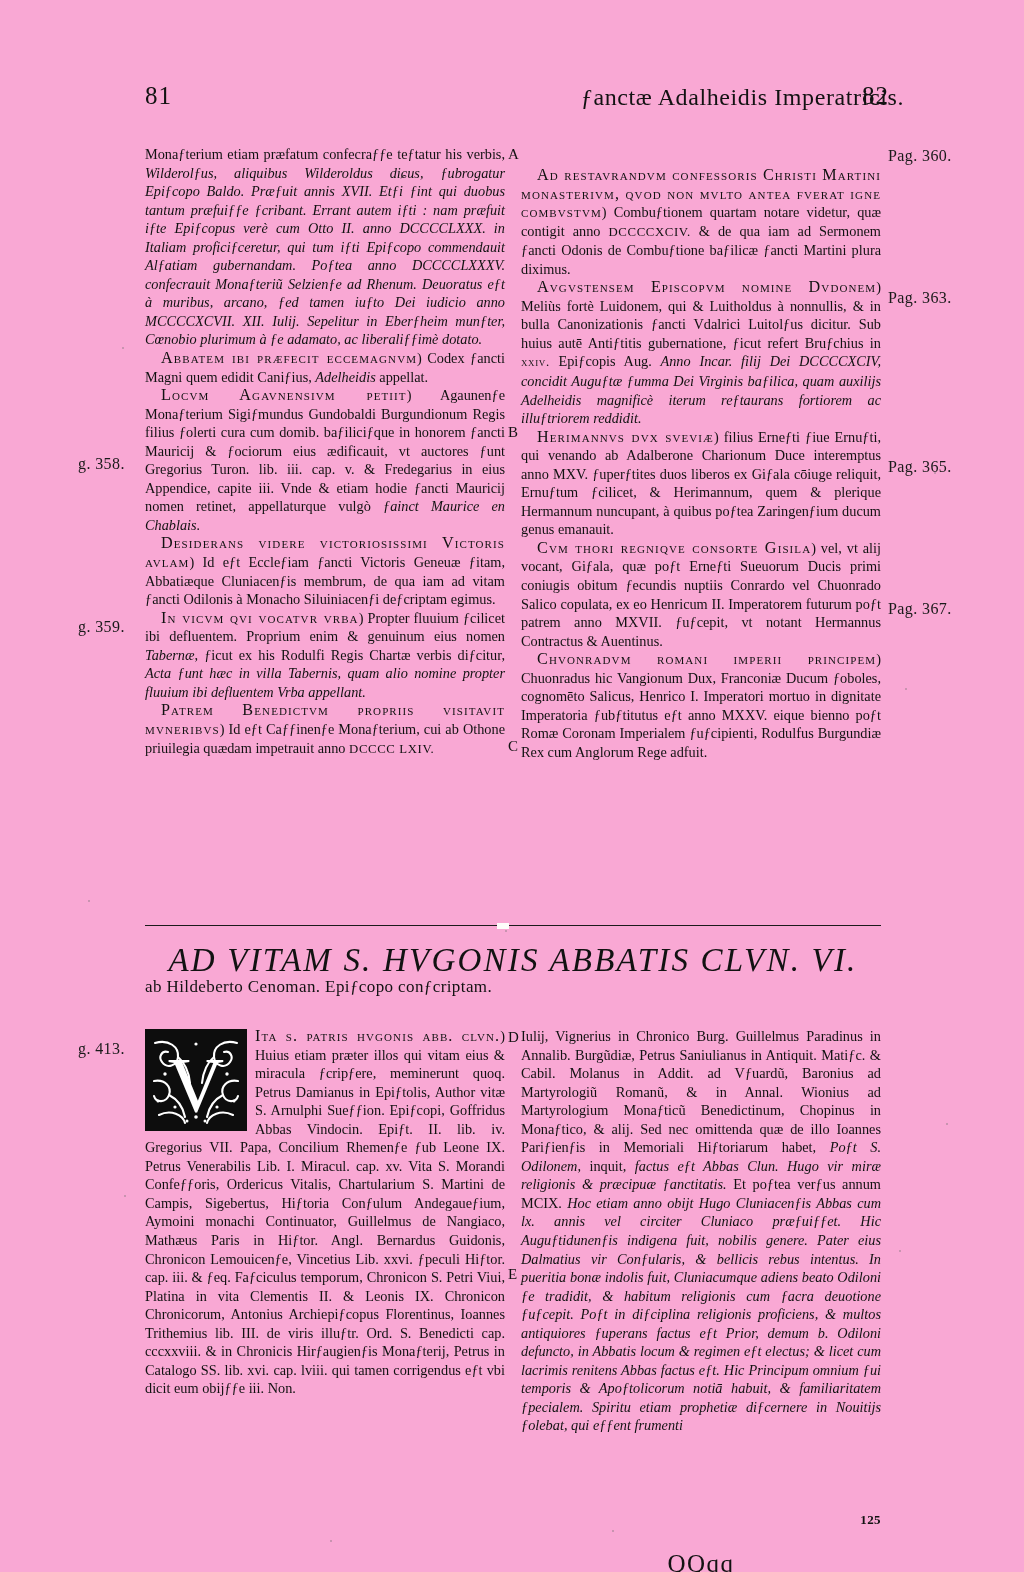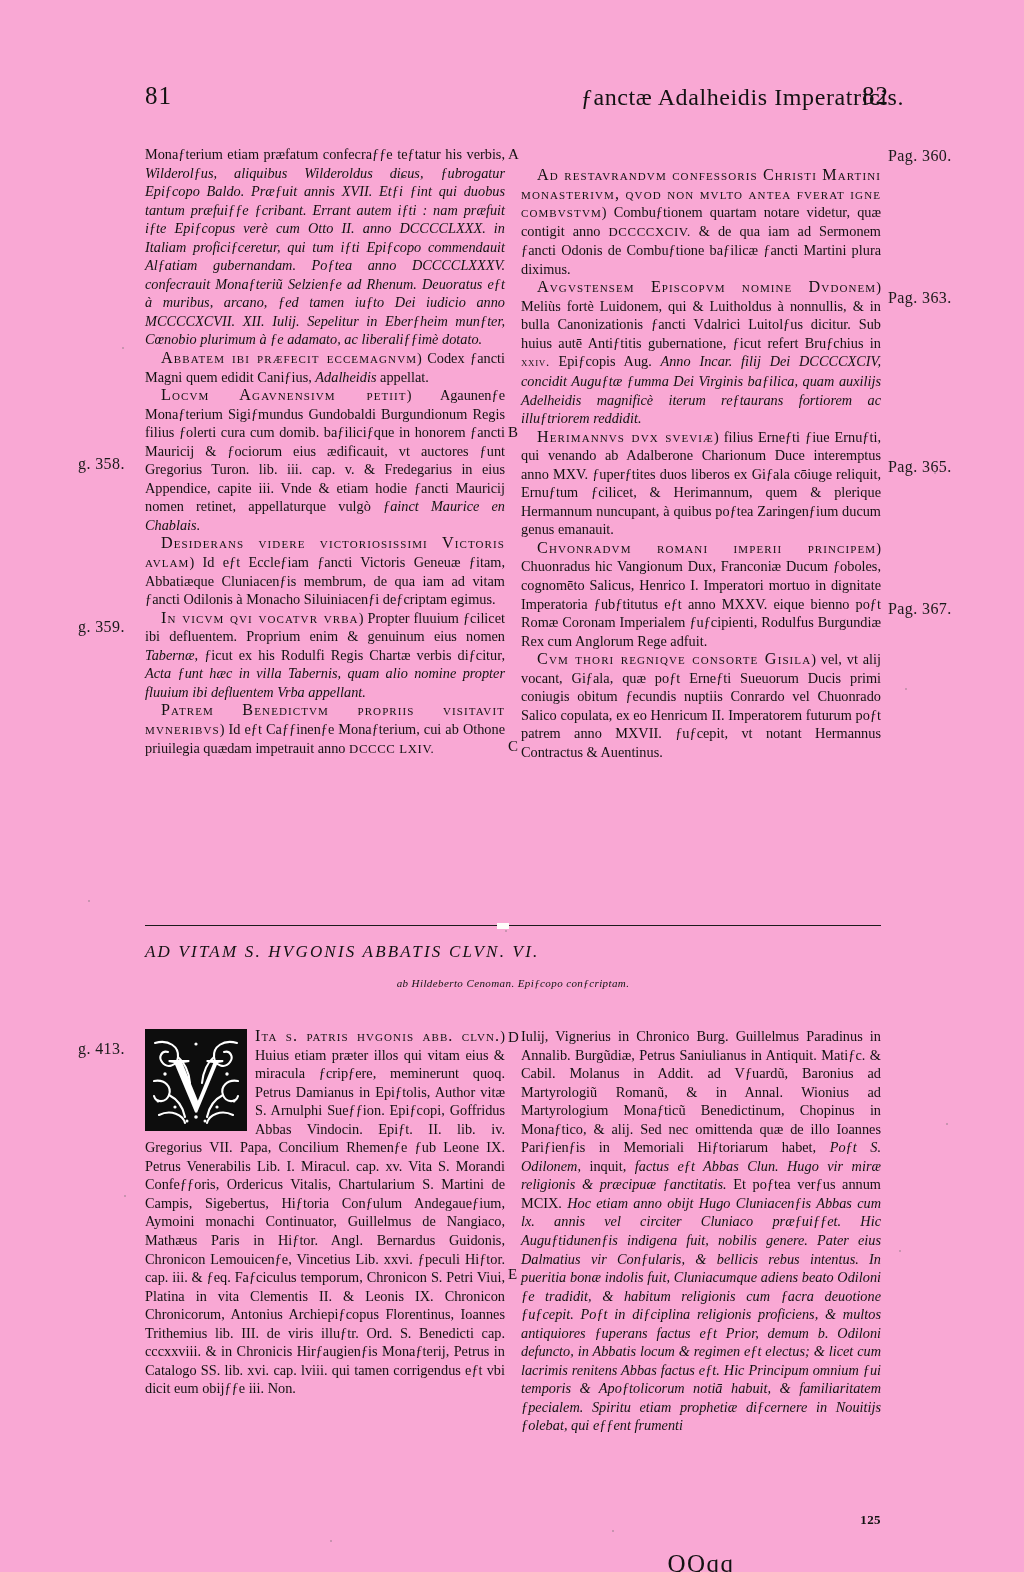--- a/index.html
+++ b/index.html
@@ -112,33 +112,32 @@
     top: -3px;
     width: 12px;
     height: 6px;
     background: #fdfdfb;
   }
   .section-title {
     position: absolute;
     left: 145px;
     width: 736px;
     top: 942px;
-    text-align: left;
+    text-align: center;
     font-style: italic;
-    font-size: 17px;
+    font-size: 33px;
     letter-spacing: 2.2px;
   }
   .section-sub {
     position: absolute;
     left: 145px;
     width: 736px;
     top: 977px;
-    text-align: center;
-    font-style: italic;
-    font-size: 11px;
+    text-align: left;
+    font-size: 17px;
     letter-spacing: 0.4px;
   }
 
   
   .initial {
     float: left;
     width: 102px;
     height: 102px;
     margin: 2px 8px 2px 0;
     background: #0d0d0d;
@@ -206,32 +205,32 @@
   <div id="gutter-letters">
       <div class="gutter-letter" style="left: 508px; top: 146px;">A</div>
       <div class="gutter-letter" style="left: 508px; top: 424px;">B</div>
       <div class="gutter-letter" style="left: 508px; top: 738px;">C</div>
       <div class="gutter-letter" style="left: 508px; top: 1029px;">D</div>
       <div class="gutter-letter" style="left: 508px; top: 1266px;">E</div>
     </div>
 
   <div class="col col-left-top" id="col-left-top">
       <p class="noind"><span class="rm">Monaƒterium etiam præfatum confecraƒƒe teƒtatur his verbis, </span><span class="it">Wilderolƒus, aliquibus Wilderoldus diɕus, ƒubrogatur Epiƒcopo Baldo. Præƒuit annis XVII. Etƒi ƒint qui duobus tantum præfuiƒƒe ƒcribant. Errant autem iƒti : nam præfuit iƒte Epiƒcopus verè cum Otto II. anno DCCCCLXXX. in Italiam proficiƒceretur, qui tum iƒti Epiƒcopo commendauit Alƒatiam gubernandam. Poƒtea anno DCCCCLXXXV. confecrauit Monaƒteriũ Selzienƒe ad Rhenum. Deuoratus eƒt à muribus, arcano, ƒed tamen iuƒto Dei iudicio anno MCCCCXCVII. XII. Iulij. Sepelitur in Eberƒheim munƒter, Cœnobio plurimum à ƒe adamato, ac liberaliƒƒimè dotato.</span></p>
-      <p><span class="sc sc-first">Abbatem ibi præfecit eccemagnvm</span><span class="rm">) Codex ƒancti Magni quem edidit Caniƒius, </span><span class="it">Adalheidis</span><span class="rm"> appellat.</span></p>
+      <p><span class="sc sc-first">Abbatem ibi præfecit eccemagnvm</span><span class="rm">) Codex ƒancti Magni quem edidit Caniƒius, </span><span class="it">Adelheidis</span><span class="rm"> appellat.</span></p>
       <p><span class="sc sc-first">Locvm Agavnensivm petiit</span><span class="rm">) Agaunenƒe Monaƒterium Sigiƒmundus Gundobaldi Burgundionum Regis filius ƒolerti cura cum domib. baƒiliciƒque in honorem ƒancti Mauricij &amp; ƒociorum eius ædificauit, vt auctores ƒunt Gregorius Turon. lib. iii. cap. v. &amp; Fredegarius in eius Appendice, capite iii. Vnde &amp; etiam hodie ƒancti Mauricij nomen retinet, appellaturque vulgò </span><span class="it">ƒainct Maurice en Chablais.</span></p>
       <p><span class="sc sc-first">Desiderans videre victoriosissimi Victoris avlam</span><span class="rm">) Id eƒt Eccleƒiam ƒancti Victoris Geneuæ ƒitam, Abbatiæque Cluniacenƒis membrum, de qua iam ad vitam ƒancti Odilonis à Monacho Siluiniacenƒi deƒcriptam egimus.</span></p>
       <p><span class="sc sc-first">In vicvm qvi vocatvr vrba</span><span class="rm">) Propter fluuium ƒcilicet ibi defluentem. Proprium enim &amp; genuinum eius nomen </span><span class="it">Tabernæ</span><span class="rm">, ƒicut ex his Rodulfi Regis Chartæ verbis diƒcitur, </span><span class="it">Acta ƒunt hæc in villa Tabernis, quam alio nomine propter fluuium ibi defluentem Vrba appellant.</span></p>
       <p><span class="sc sc-first">Patrem Benedictvm propriis visitavit mvneribvs</span><span class="rm">) Id eƒt Caƒƒinenƒe Monaƒterium, cui ab Othone priuilegia quædam impetrauit anno </span><span class="smallroman">DCCCC LXIV.</span></p>
     </div>
   <div class="col col-right-top" id="col-right-top">
       <p><span class="sc sc-first">Ad restavrandvm confessoris Christi Martini monasterivm, qvod non mvlto antea fverat igne combvstvm</span><span class="rm">) Combuƒtionem quartam notare videtur, quæ contigit anno </span><span class="smallroman">DCCCCXCIV.</span><span class="rm"> &amp; de qua iam ad Sermonem ƒancti Odonis de Combuƒtione baƒilicæ ƒancti Martini plura diximus.</span></p>
       <p><span class="sc sc-first">Avgvstensem Episcopvm nomine Dvdonem</span><span class="rm">) Meliùs fortè Luidonem, qui &amp; Luitholdus à nonnullis, &amp; in bulla Canonizationis ƒancti Vdalrici Luitolƒus dicitur. Sub huius autē Antiƒtitis gubernatione, ƒicut refert Bruƒchius in </span><span class="smallroman">xxiv.</span><span class="rm"> Epiƒcopis Aug. </span><span class="it">Anno Incar. filij Dei DCCCCXCIV, concidit Auguƒtæ ƒumma Dei Virginis baƒilica, quam auxilijs Adelheidis magnificè iterum reƒtaurans fortiorem ac illuƒtriorem reddidit.</span></p>
       <p><span class="sc sc-first">Herimannvs dvx sveviæ</span><span class="rm">) filius Erneƒti ƒiue Ernuƒti, qui venando ab Adalberone Charionum Duce interemptus anno MXV. ƒuperƒtites duos liberos ex Giƒala cōiuge reliquit, Ernuƒtum ƒcilicet, &amp; Herimannum, quem &amp; plerique Hermannum nuncupant, à quibus poƒtea Zaringenƒium ducum genus emanauit.</span></p>
+      <p><span class="sc sc-first">Cvm thori regniqve consorte Gisila</span><span class="rm">) vel, vt alij vocant, Giƒala, quæ poƒt Erneƒti Sueuorum Ducis primi coniugis obitum ƒecundis nuptiis Conrardo vel Chuonrado Salico copulata, ex eo Henricum II. Imperatorem futurum poƒt patrem anno MXVII. ƒuƒcepit, vt notant Hermannus Contractus &amp; Auentinus.</span></p>
       <p><span class="sc sc-first">Chvonradvm romani imperii principem</span><span class="rm">) Chuonradus hic Vangionum Dux, Franconiæ Ducum ƒoboles, cognomēto Salicus, Henrico I. Imperatori mortuo in dignitate Imperatoria ƒubƒtitutus eƒt anno MXXV. eique bienno poƒt Romæ Coronam Imperialem ƒuƒcipienti, Rodulfus Burgundiæ Rex cum Anglorum Rege adfuit.</span></p>
-      <p><span class="sc sc-first">Cvm thori regniqve consorte Gisila</span><span class="rm">) vel, vt alij vocant, Giƒala, quæ poƒt Erneƒti Sueuorum Ducis primi coniugis obitum ƒecundis nuptiis Conrardo vel Chuonrado Salico copulata, ex eo Henricum II. Imperatorem futurum poƒt patrem anno MXVII. ƒuƒcepit, vt notant Hermannus Contractus &amp; Auentinus.</span></p>
     </div>
 
   <div class="rule">
       <span class="gap"></span>
     </div>
 
   <div class="section-title">AD  VITAM  S.  HVGONIS  ABBATIS  CLVN.   VI.</div>
   <div class="section-sub">ab Hildeberto Cenoman. Epiƒcopo conƒcriptam.</div>
 
   <div class="col col-left-bot" id="col-left-bot">

